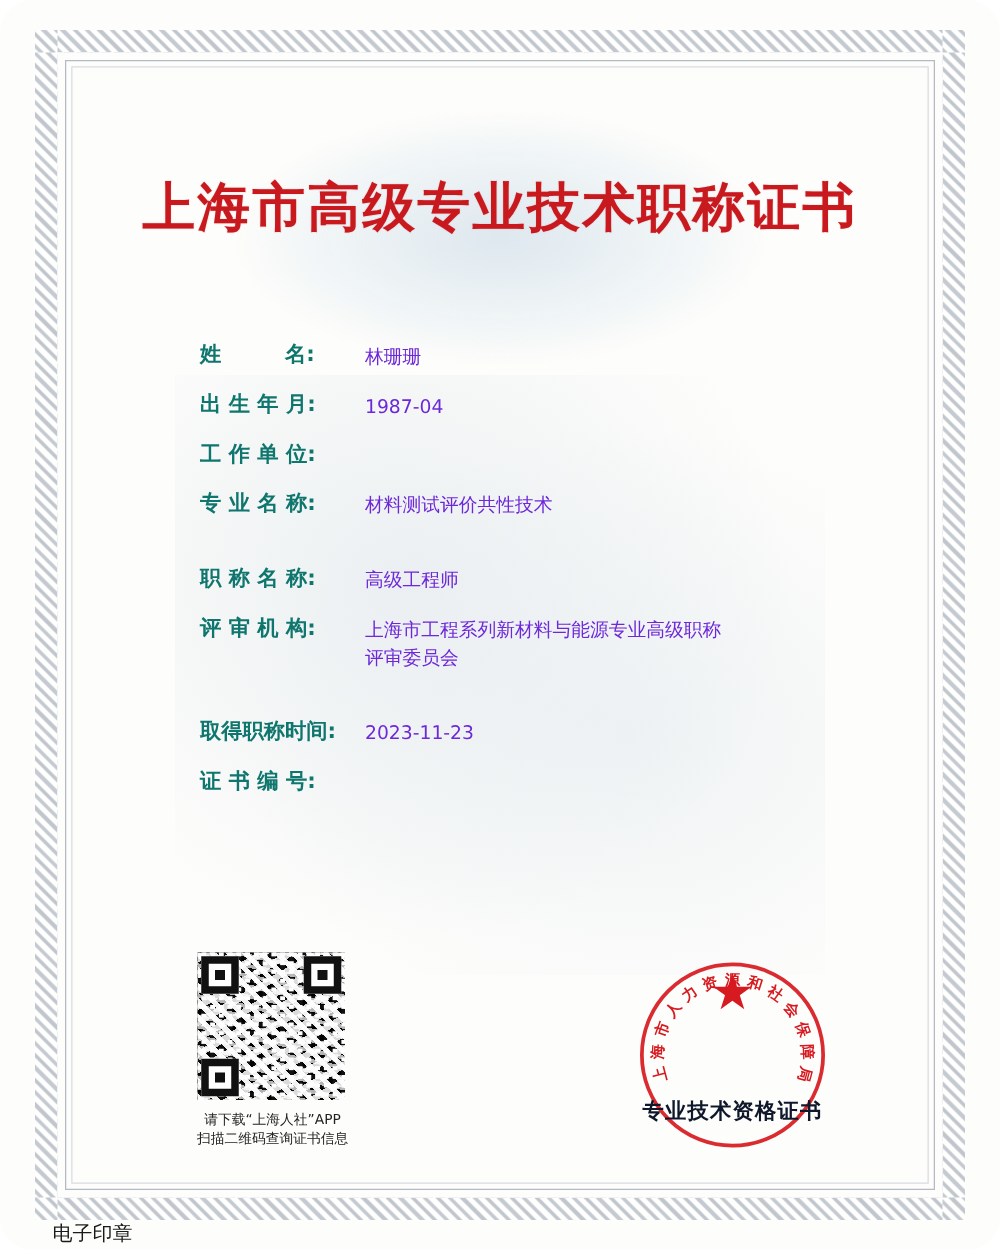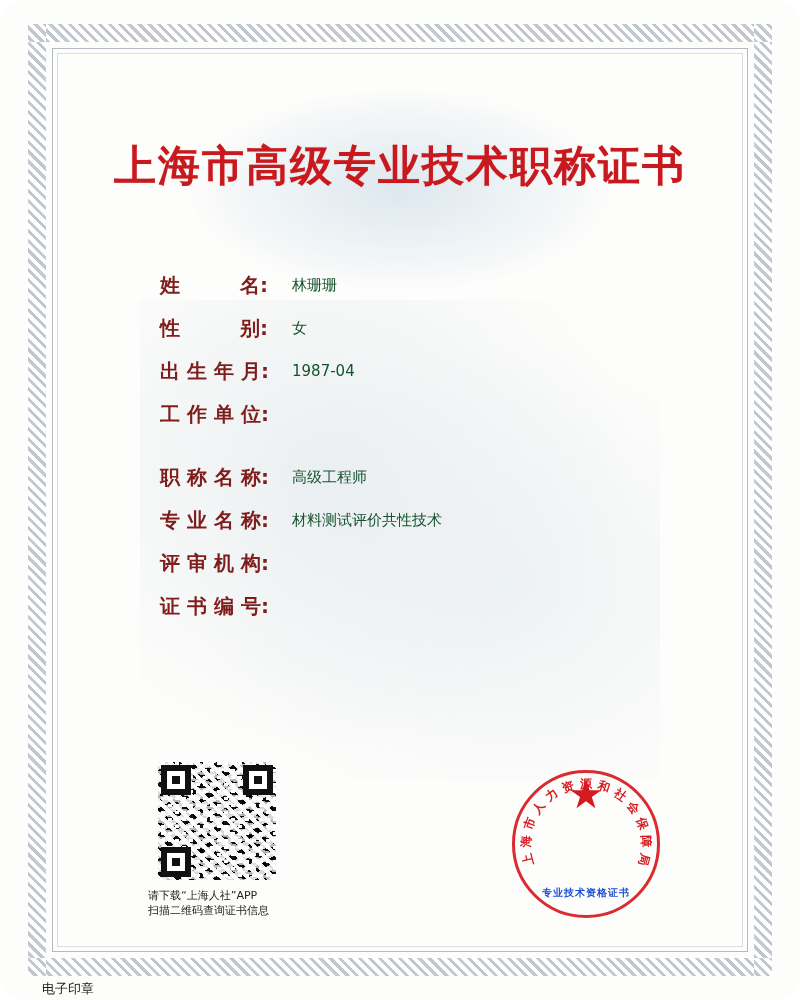--- a/index.html
+++ b/index.html
@@ -118,31 +118,31 @@
     align-items: flex-start;
     margin-bottom: 16px;
   }
   .field-row.group-gap {
     margin-top: 36px;
   }
   .field-label {
     width: 132px;
     flex: 0 0 132px;
     font-family: "DejaVu Sans", "Liberation Sans", sans-serif;
-    font-size: 20px;
+    font-size: 17px;
     font-weight: bold;
-    color: #7f1d1d;
+    color: #0f766e;
     letter-spacing: 0px;
     white-space: nowrap;
   }
   .field-value {
     flex: 1 1 auto;
     font-family: "DejaVu Sans", "Liberation Sans", sans-serif;
     font-size: 15px;
-    color: #14532d;
+    color: #6d28d9;
     line-height: 22px;
     padding-top: 2px;
     white-space: pre-line;
   }
 
   
   .qr-wrap {
     position: absolute;
     left: 158px;
     top: 762px;
@@ -189,21 +189,21 @@
   .qr-eye.tl { left: 3px; top: 3px; }
   .qr-eye.tr { right: 3px; top: 3px; }
   .qr-eye.bl { left: 3px; bottom: 3px; }
 
   .qr-caption {
     margin-top: 8px;
     font-family: "DejaVu Sans", "Liberation Sans", sans-serif;
     font-size: 11px;
     color: #222;
     line-height: 15px;
-    text-align: left;
+    text-align: center;
     white-space: pre-line;
     width: 140px;
     margin-left: -10px;
   }
 
   
   .seal {
     position: absolute;
     left: 512px;
     top: 770px;
@@ -254,32 +254,32 @@
     font-weight: bold;
     transform-origin: 0 0;
   }
   .seal-bottom-text {
     position: absolute;
     left: 0;
     bottom: 18px;
     width: 148px;
     text-align: center;
     font-family: "DejaVu Sans", "Liberation Sans", sans-serif;
-    font-size: 10px;
-    color: #1d4ed8;
+    font-size: 17px;
+    color: #0f172a;
     font-weight: bold;
     letter-spacing: 1px;
   }
   .seal-label {
     position: absolute;
     left: 42px;
     bottom: 2px;
     width: 148px;
     font-family: Liberation Sans, sans-serif;
-    font-size: 13px;
+    font-size: 16px;
     color: #1a1a1a;
   }
 </style>
 </head>
 <body>
 
 <div class="certificate">
 
   <div class="border-outer"></div>
   <div class="border-inner-line"></div>
@@ -290,50 +290,52 @@
 
   <div class="title">上海市高级专业技术职称证书</div>
 
   <div class="fields">
 
     <div class="field-row">
       <div class="field-label">姓　　　名:</div>
       <div class="field-value">林珊珊</div>
     </div>
 
-    <div class="field-row">
-      <div class="field-label">性　　　别:</div>
-      <div class="field-value">女</div>
-    </div>
 
     <div class="field-row">
       <div class="field-label">出 生 年 月:</div>
       <div class="field-value">1987-04</div>
     </div>
 
 
 
     <div class="field-row">
       <div class="field-label">工 作 单 位:</div>
+    </div>
+
+    <div class="field-row">
+      <div class="field-label">专 业 名 称:</div>
+      <div class="field-value">材料测试评价共性技术</div>
     </div>
 
     <div class="field-row group-gap">
       <div class="field-label">职 称 名 称:</div>
       <div class="field-value">高级工程师</div>
     </div>
 
     <div class="field-row">
-      <div class="field-label">专 业 名 称:</div>
-      <div class="field-value">材料测试评价共性技术</div>
-    </div>
-
-    <div class="field-row">
       <div class="field-label">评 审 机 构:</div>
-    </div>
-
+      <div class="field-value">上海市工程系列新材料与能源专业高级职称
+评审委员会</div>
+    </div>
+
+    <div class="field-row group-gap">
+      <div class="field-label">取得职称时间:</div>
+      <div class="field-value">2023-11-23</div>
+    </div>
 
     <div class="field-row">
       <div class="field-label">证 书 编 号:</div>
     </div>
 
   </div>
 
   <div class="qr-wrap">
     <div class="qr">
       <div class="qr-eye tl">

